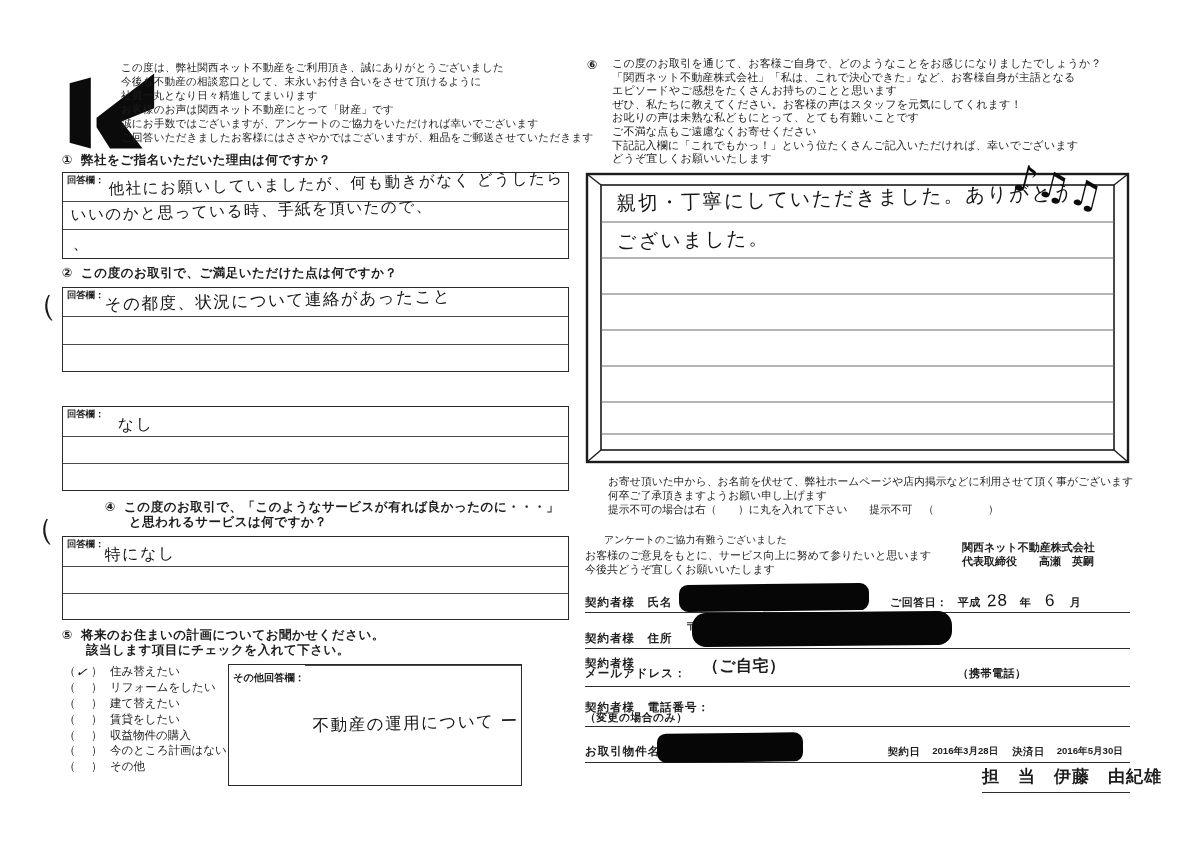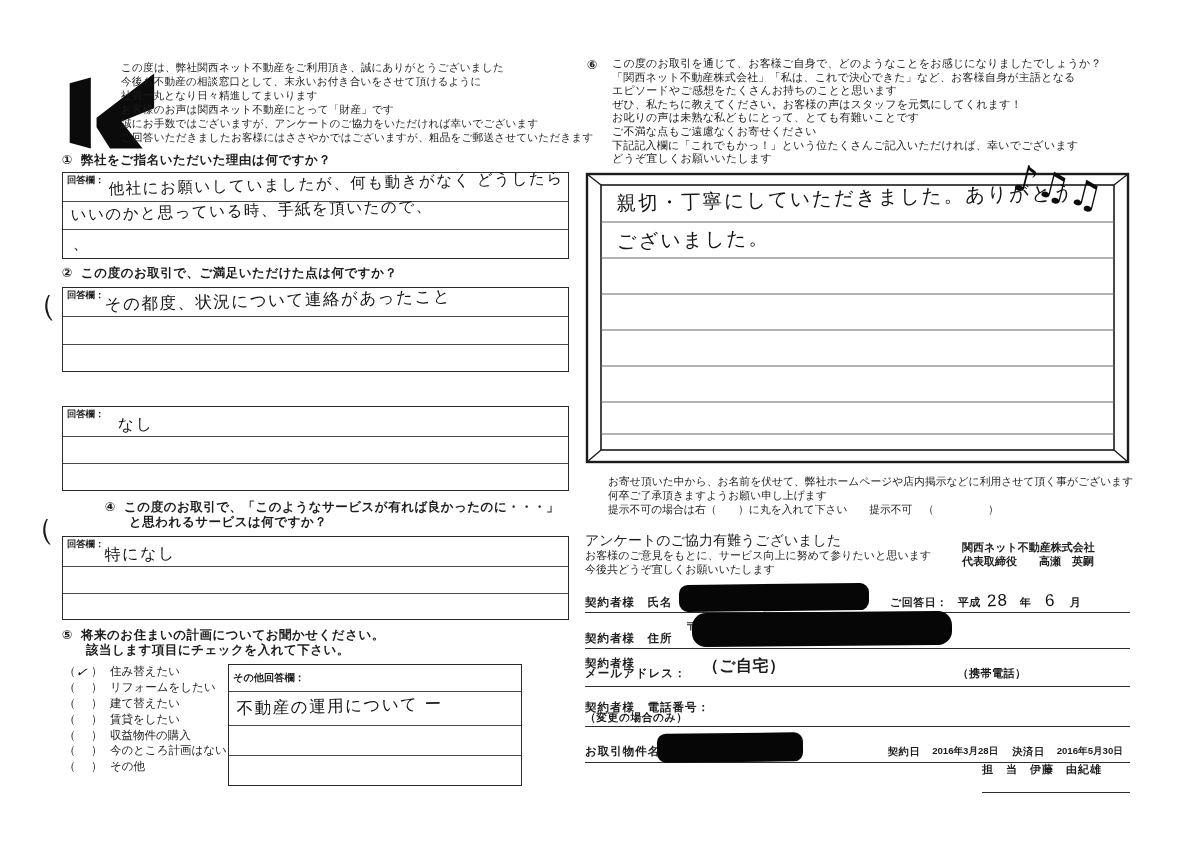--- a/index.html
+++ b/index.html
@@ -21,21 +21,21 @@
   .ansbox{border:1.7px solid #2a2a2a;display:flex;flex-direction:column;background:#fff;}
   .ansrow{flex:1;border-top:1.2px solid #4a4a4a;position:relative;display:flex;align-items:center;}
   .ansrow:first-child{border-top:none;}
   .anslabel{position:absolute;top:1px;left:4px;font-size:9.3px;font-weight:bold;letter-spacing:0;}
   
   .chkitem{display:flex;align-items:center;height:15.8px;font-size:11.5px;white-space:nowrap;}
   .chkparen{width:11px;text-align:center;}
   .chkmark{width:16px;text-align:center;font-size:14px;color:#141417;}
   .chkmark span{display:inline-block;transform:rotate(8deg) skewX(-12deg);}
   
-  .otherbox{border:1.6px solid #2a2a2a;display:flex;flex-direction:column;background:#fff;}
+  .otherbox{border:1.6px solid #2a2a2a;display:flex;background:#fff;}
   .otherrow{border-top:1.2px solid #4a4a4a;position:relative;display:flex;align-items:center;}
   .otherrow:first-child{border-top:none;}
   
   .uline{border-bottom:1.6px solid #2d2d2d;display:flex;align-items:flex-end;}
   .flabel{font-size:11.5px;font-weight:bold;letter-spacing:1px;white-space:nowrap;}
   .fsmall{font-size:10.3px;font-weight:bold;letter-spacing:.5px;white-space:nowrap;}
   .redact{background:#060606;border-radius:9px;}
   .handnum{font-size:17px;letter-spacing:1px;color:#141417;display:inline-block;transform:rotate(-3deg);}
   .marginparen{font-size:30px;color:#1a1a1a;transform:rotate(-6deg);}
   .notes{font-family:"DejaVu Sans",sans-serif;color:#0c0c0c;}
@@ -219,21 +219,21 @@
     <div class="abs notes" style="left:428px;top:-6px;font-size:37px;transform:rotate(14deg);">♪♫♫</div>
   </div>
 
   <div class="abs" style="left:608px;top:474px;">
     <div class="small">お寄せ頂いた中から、お名前を伏せて、弊社ホームページや店内掲示などに利用させて頂く事がございます</div>
     <div class="small">何卒ご了承頂きますようお願い申し上げます</div>
     <div class="small">提示不可の場合は右（　　）に丸を入れて下さい　　提示不可　（　　　　　）</div>
   </div>
 
   <div class="abs" style="left:585px;top:533px;">
-    <div class="small" style="font-size:14px;line-height:14.6px;">アンケートのご協力有難うございました</div>
+    <div class="small" style="font-size:10px;line-height:14.6px;margin-left:19px;">アンケートのご協力有難うございました</div>
     <div class="small" style="font-size:11px;line-height:14.6px;">お客様のご意見をもとに、サービス向上に努めて参りたいと思います</div>
     <div class="small" style="font-size:11px;line-height:14.6px;">今後共どうぞ宜しくお願いいたします</div>
   </div>
   <div class="abs" style="left:962px;top:540px;">
     <div class="small" style="font-weight:bold;font-size:11px;">関西ネット不動産株式会社</div>
     <div class="small" style="font-weight:bold;font-size:11px;">代表取締役　　高瀬　英嗣</div>
   </div>
 
   <div class="abs uline" style="left:585px;top:578px;width:288px;height:34px;">
     <span class="flabel" style="margin-bottom:2px;">契約者様　氏名</span>
@@ -269,16 +269,16 @@
   <div class="abs uline" style="left:585px;top:732px;width:545px;height:30px;">
     <span class="flabel" style="margin-bottom:3px;">お取引物件名：</span>
     <span class="fsmall" style="margin:0 0 3px 215px;">契約日</span>
     <span style="font-size:9.6px;font-weight:bold;margin:0 0 4px 12px;white-space:nowrap;">2016年3月28日</span>
     <span class="fsmall" style="margin:0 0 3px 14px;">決済日</span>
     <span style="font-size:9.6px;font-weight:bold;margin:0 0 4px 12px;white-space:nowrap;">2016年5月30日</span>
   </div>
   <div class="abs redact" style="left:657px;top:733px;width:146px;height:29px;transform:rotate(-.6deg);"></div>
 
   <div class="abs uline" style="left:982px;top:768px;width:148px;height:24px;">
-    <span class="flabel" style="font-size:11px;margin-bottom:15px;">担　当　伊藤　由紀雄</span>
+    <span class="flabel" style="font-size:17px;margin-bottom:4px;">担　当　伊藤　由紀雄</span>
   </div>
 
 </div>
 
 </body></html>

